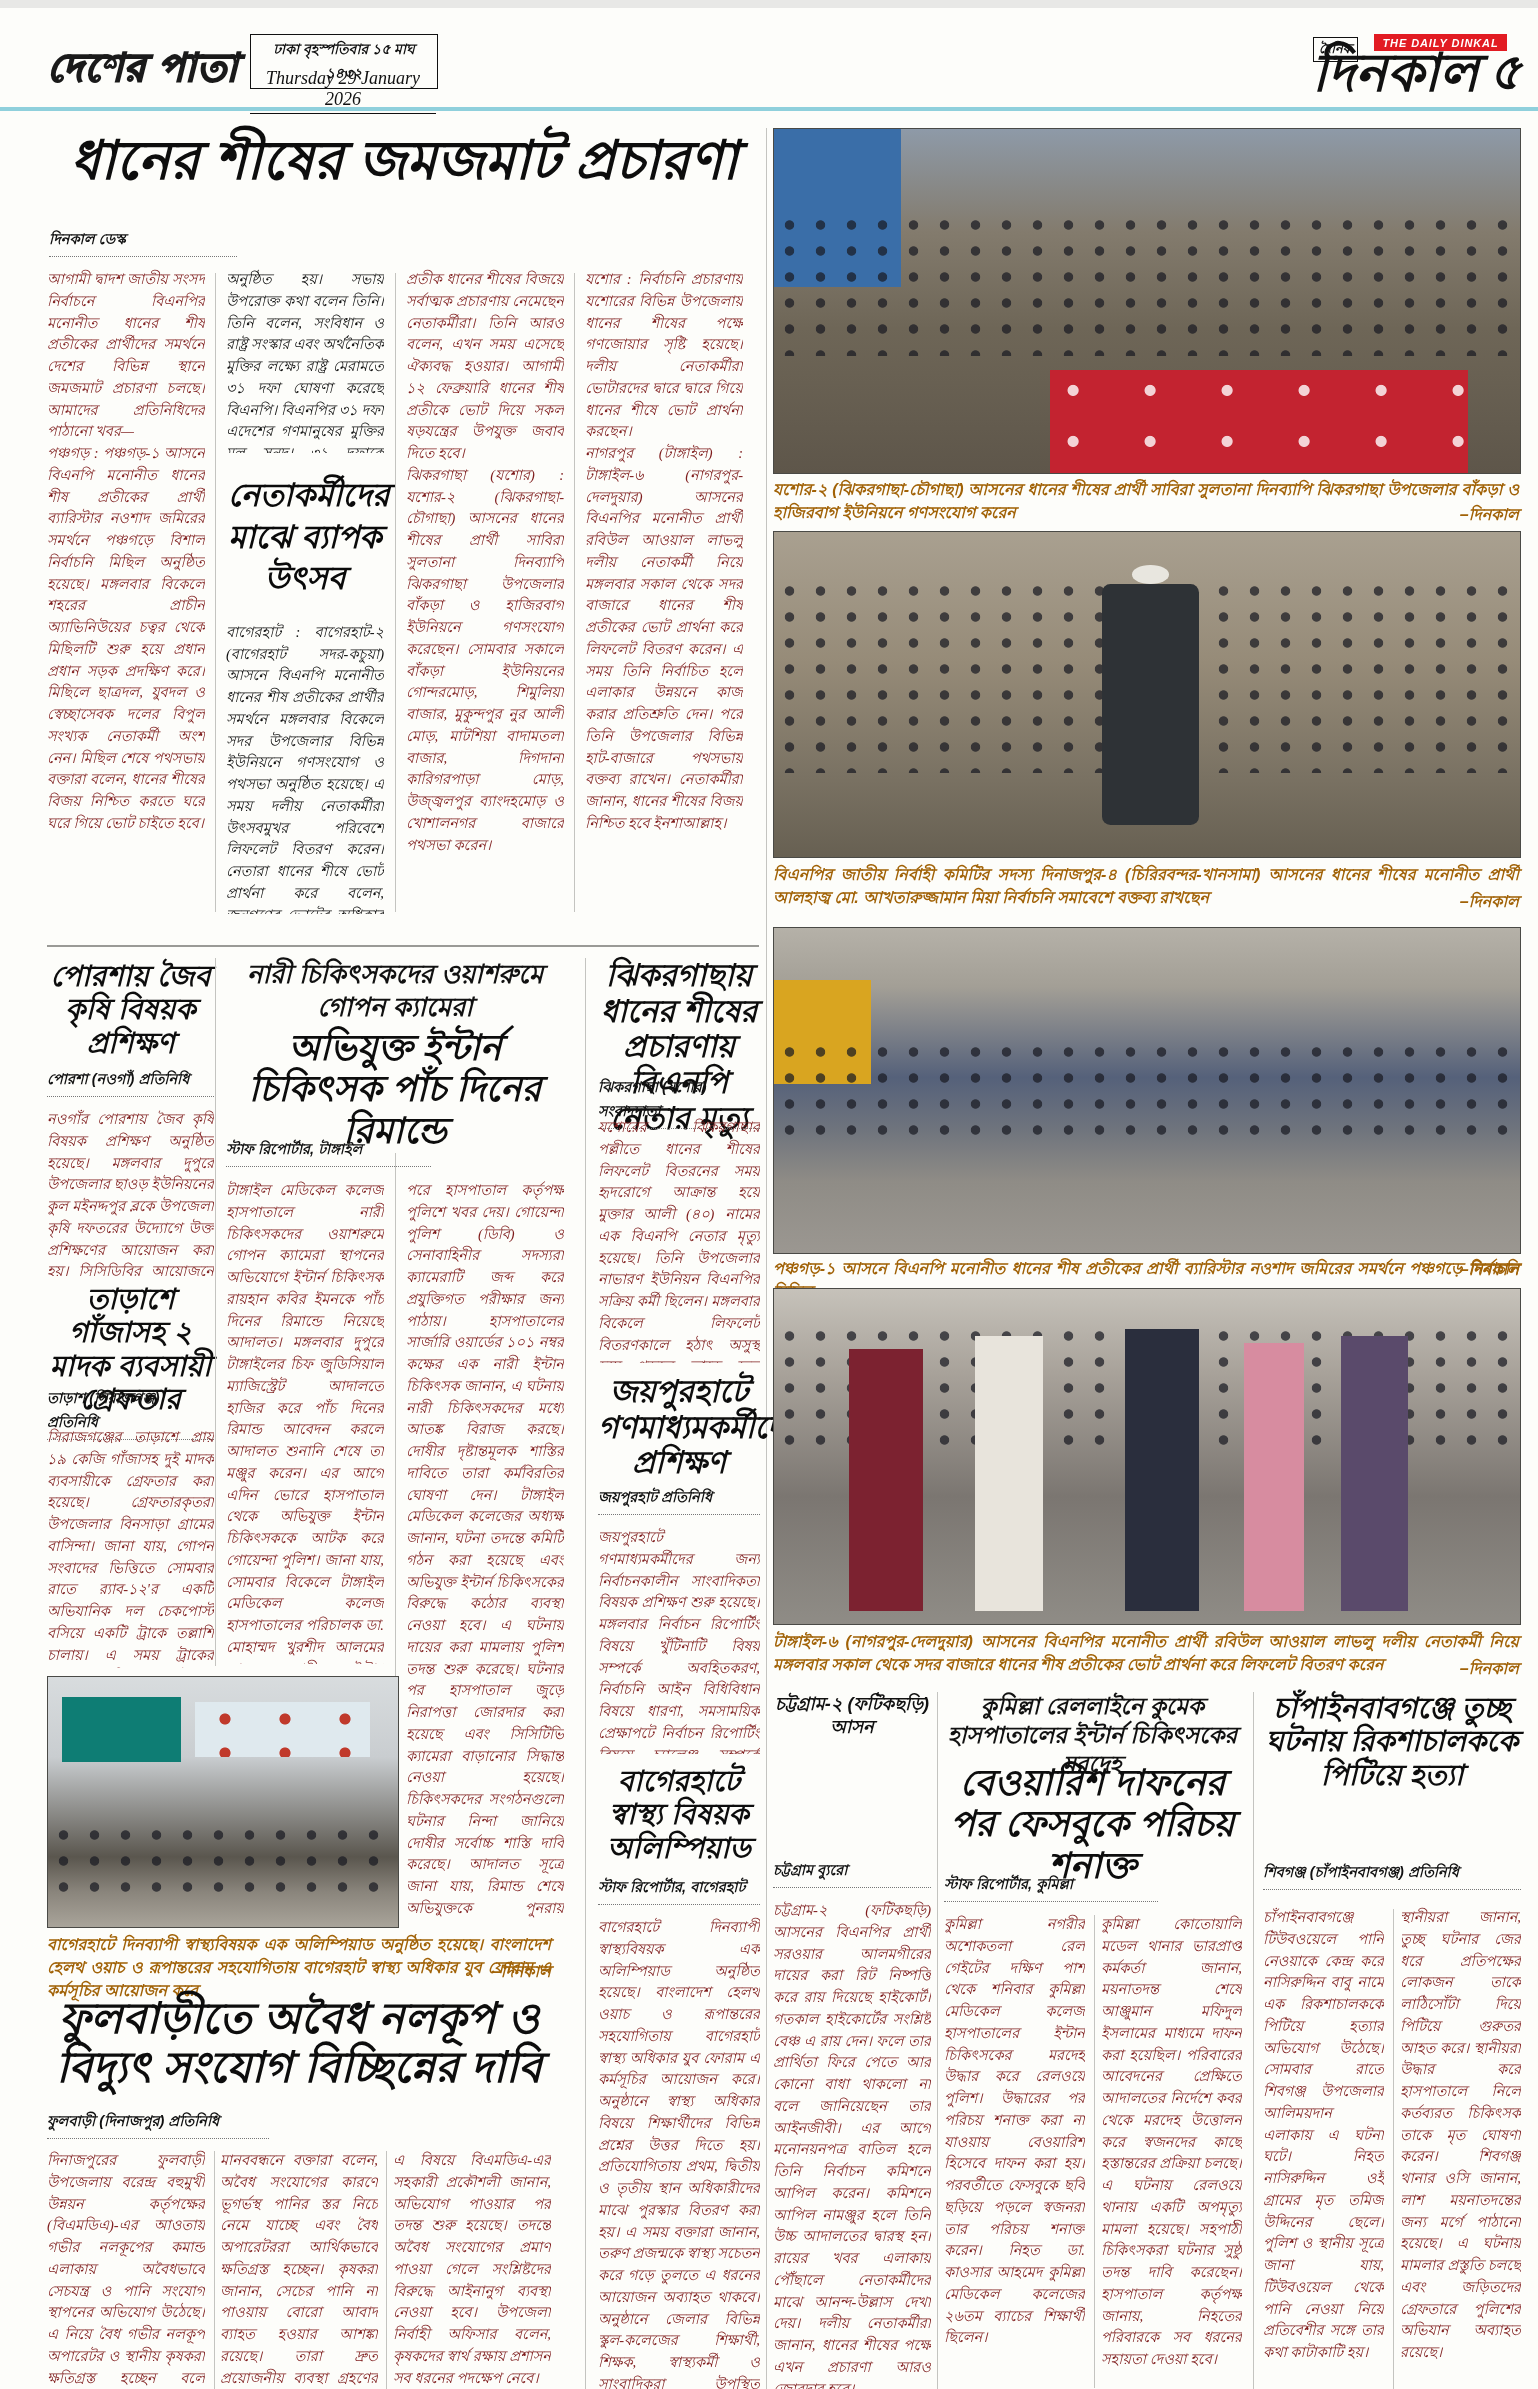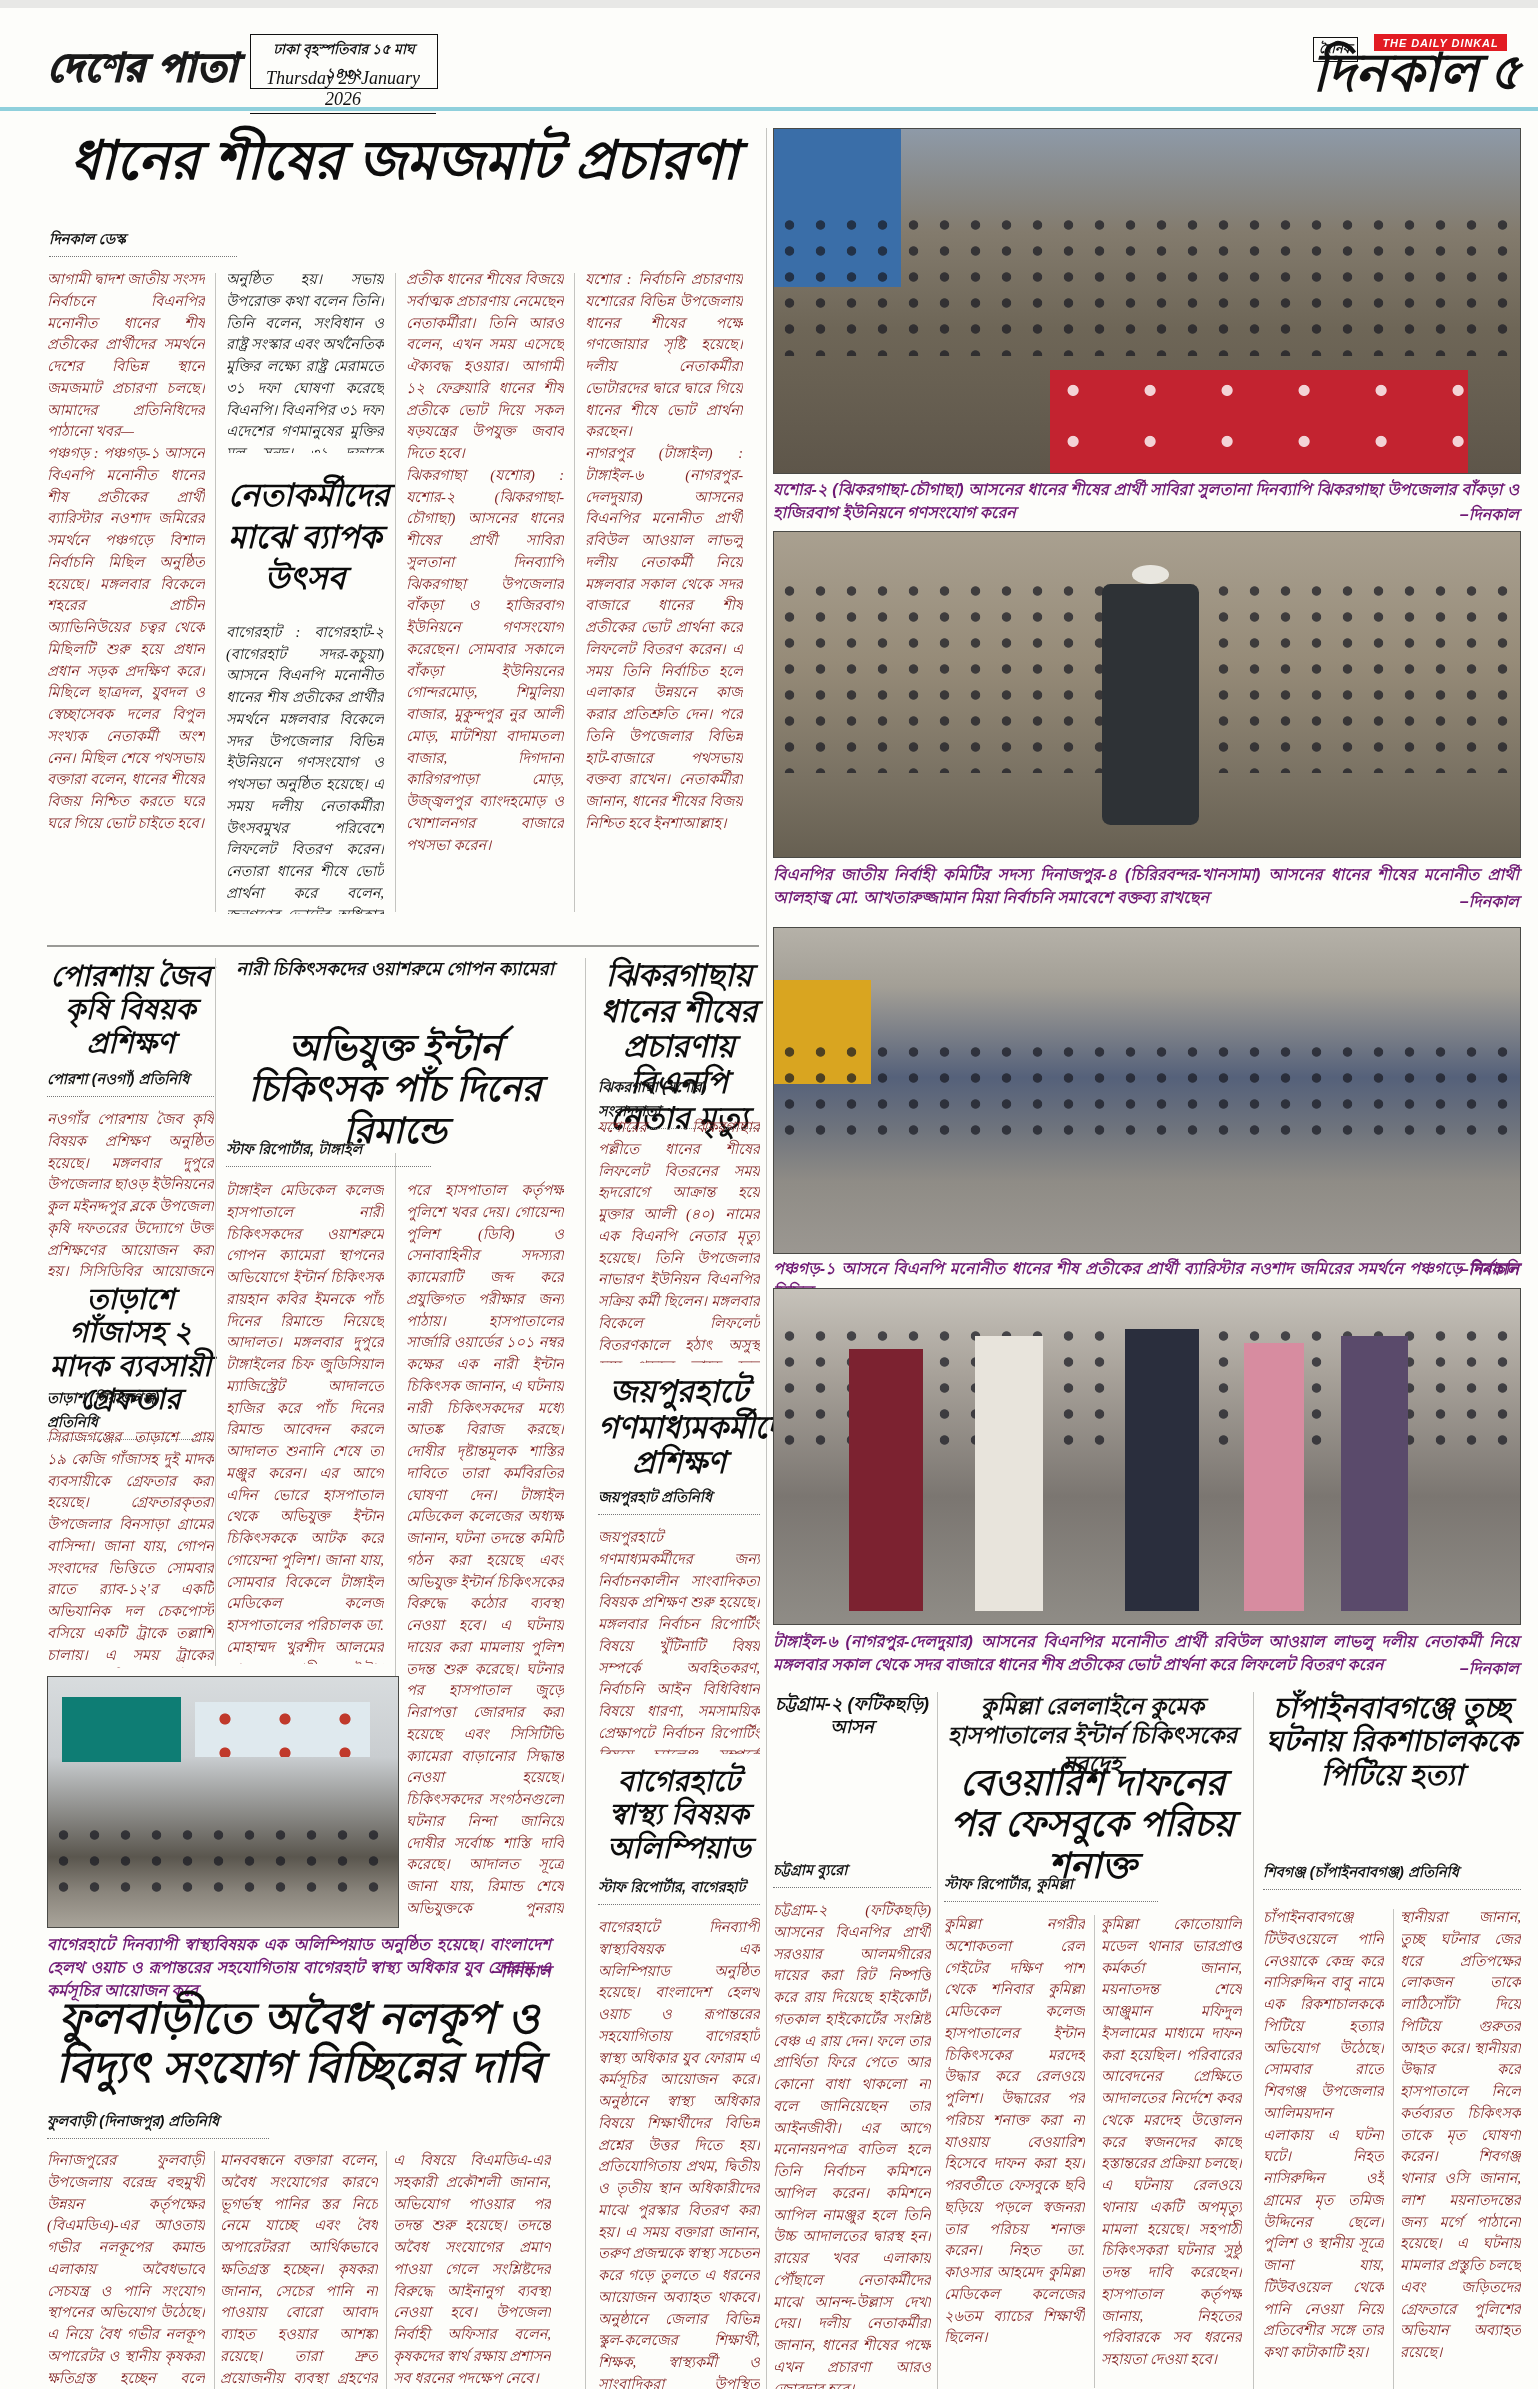--- a/index.html
+++ b/index.html
@@ -25,21 +25,21 @@
   .btxt{position:absolute;font-size:14.5px;line-height:1.5;text-align:justify;overflow:hidden;
         white-space:pre-line;font-family:"Liberation Serif","DejaVu Serif",serif;color:#7f1d1d;}
   .vr{position:absolute;width:0.9px;background:#c4c4c0;}
   .hrule{position:absolute;height:1.7px;background:#9a9a96;}
   
   .ph{position:absolute;overflow:hidden;border:0.9px solid #4a4a46;}
   .ph .dots{position:absolute;left:0;right:0;
         background-image:radial-gradient(circle 6px at 50% 50%, rgba(25,26,34,.72) 4.3px, transparent 5.1px);
         background-size:31px 26px;}
   .blk{position:absolute;}
-  .caption{position:absolute;font-size:16px;font-weight:bold;line-height:1.45;text-align:justify;color:#701a75;}
+  .caption{position:absolute;font-size:16px;font-weight:bold;line-height:1.45;text-align:justify;color:#a16207;}
   .credit{position:absolute;right:0;bottom:0;font-size:16px;font-weight:bold;}
   
   .p1{background:linear-gradient(180deg,#8e9aa8 0%,#837b6d 30%,#6e6657 58%,#5e564a 100%);}
   .p1 .truck{left:0;top:0;width:17%;height:46%;background:#3a6ea8;}
   .p1 .table{left:37%;bottom:0;width:56%;height:30%;background:#c32330;
         background-image:radial-gradient(circle 7.7px at 30% 40%, rgba(255,255,255,.8) 5.1px, transparent 6px);background-size:77px 51px;}
   .p2{background:linear-gradient(180deg,#a9a090 0%,#968b78 40%,#7a7263 75%,#676052 100%);}
   .p2 .fig{left:44%;top:16%;width:13%;height:74%;background:#2e3236;border-radius:8.5px;}
   .p2 .cap{left:48%;top:10%;width:5%;height:6%;background:#e8e6df;border-radius:50%;}
   .p3{background:linear-gradient(180deg,#b5b1a8 0%,#a39f96 18%,#55617a 46%,#6f747d 62%,#8f8c86 78%,#9b9791 100%);}
@@ -118,21 +118,21 @@
   <div class="hrule" style="left:47px;top:937px;width:712px;"></div>
 
   <div class="hl h34" style="position:absolute;left:47px;top:952px;width:167px;">পোরশায় জৈব কৃষি বিষয়ক প্রশিক্ষণ</div>
   <div class="byline" style="left:47px;top:1060px;width:167px;">পোরশা (নওগাঁ) প্রতিনিধি</div>
   <div class="btxt" style="left:47px;top:1101px;width:167px;height:167px;">নওগাঁর পোরশায় জৈব কৃষি বিষয়ক প্রশিক্ষণ অনুষ্ঠিত হয়েছে। মঙ্গলবার দুপুরে উপজেলার ছাওড় ইউনিয়নের কুল মইনদ্দপুর ব্লকে উপজেলা কৃষি দফতরের উদ্যোগে উক্ত প্রশিক্ষণের আয়োজন করা হয়। সিসিডিবির আয়োজনে উক্ত প্রশিক্ষণে উপজেলার বিভিন্ন এলাকার কৃষক-কৃষাণীরা অংশগ্রহণ করেন। প্রশিক্ষণে জৈব সার তৈরি, ব্যবহার ও পরিবেশবান্ধব চাষাবাদ সম্পর্কে ধারণা দেওয়া হয়। প্রশিক্ষণে উপস্থিত ছিলেন সংস্থার উপজেলা কো-অর্ডিনেটর আবুল কালাম আজাদ, টিসিআর প্রকল্প অফিসার নির্মল টুডু প্রমুখ।</div>
 
   <div class="hl h34" style="position:absolute;left:47px;top:1275px;width:167px;">তাড়াশে গাঁজাসহ ২ মাদক ব্যবসায়ী গ্রেফতার</div>
   <div class="byline" style="left:47px;top:1379px;width:167px;">তাড়াশ (সিরাজগঞ্জ) প্রতিনিধি</div>
   <div class="btxt" style="left:47px;top:1419px;width:167px;height:241px;">সিরাজগঞ্জের তাড়াশে প্রায় ১৯ কেজি গাঁজাসহ দুই মাদক ব্যবসায়ীকে গ্রেফতার করা হয়েছে। গ্রেফতারকৃতরা উপজেলার বিনসাড়া গ্রামের বাসিন্দা। জানা যায়, গোপন সংবাদের ভিত্তিতে সোমবার রাতে র‌্যাব-১২'র একটি অভিযানিক দল চেকপোস্ট বসিয়ে একটি ট্রাকে তল্লাশি চালায়। এ সময় ট্রাকের ভেতরে বিশেষ কৌশলে লুকিয়ে রাখা প্রায় ১৯ কেজি গাঁজা উদ্ধার করা হয়। এ ঘটনায় তাড়াশ থানায় মাদকদ্রব্য নিয়ন্ত্রণ আইনে মামলা দায়ের করা হয়েছে।</div>
 
-  <div class="kicker" style="position:absolute;left:226px;top:950px;width:338px;font-size:18px;">নারী চিকিৎসকদের ওয়াশরুমে গোপন ক্যামেরা</div>
+  <div class="kicker" style="position:absolute;left:226px;top:950px;width:338px;font-size:26px;">নারী চিকিৎসকদের ওয়াশরুমে গোপন ক্যামেরা</div>
   <div class="hl h42" style="position:absolute;left:226px;top:1019px;width:338px;">অভিযুক্ত ইন্টার্ন চিকিৎসক পাঁচ দিনের রিমান্ডে</div>
   <div class="byline" style="left:226px;top:1130px;width:205px;">স্টাফ রিপোর্টার, টাঙ্গাইল</div>
   <div class="btxt" style="left:226px;top:1172px;width:158px;height:484px;">টাঙ্গাইল মেডিকেল কলেজ হাসপাতালে নারী চিকিৎসকদের ওয়াশরুমে গোপন ক্যামেরা স্থাপনের অভিযোগে ইন্টার্ন চিকিৎসক রায়হান কবির ইমনকে পাঁচ দিনের রিমান্ডে নিয়েছে আদালত। মঙ্গলবার দুপুরে টাঙ্গাইলের চিফ জুডিসিয়াল ম্যাজিস্ট্রেট আদালতে হাজির করে পাঁচ দিনের রিমান্ড আবেদন করলে আদালত শুনানি শেষে তা মঞ্জুর করেন। এর আগে এদিন ভোরে হাসপাতাল থেকে অভিযুক্ত ইন্টার্ন চিকিৎসককে আটক করে গোয়েন্দা পুলিশ। জানা যায়, সোমবার বিকেলে টাঙ্গাইল মেডিকেল কলেজ হাসপাতালের পরিচালক ডা. মোহাম্মদ খুরশীদ আলমের কাছে নারী ইন্টার্ন চিকিৎসকরা লিখিত অভিযোগ করেন। অভিযোগে তারা জানান, হাসপাতালের চতুর্থ তলায় নারী চিকিৎসকদের ওয়াশরুমে একটি স্পাই ক্যামেরা পাওয়া গেছে।</div>
   <div class="btxt" style="left:406px;top:1172px;width:158px;height:740px;">পরে হাসপাতাল কর্তৃপক্ষ পুলিশে খবর দেয়। গোয়েন্দা পুলিশ (ডিবি) ও সেনাবাহিনীর সদস্যরা ক্যামেরাটি জব্দ করে প্রযুক্তিগত পরীক্ষার জন্য পাঠায়। হাসপাতালের সার্জারি ওয়ার্ডের ১০১ নম্বর কক্ষের এক নারী ইন্টার্ন চিকিৎসক জানান, এ ঘটনায় নারী চিকিৎসকদের মধ্যে আতঙ্ক বিরাজ করছে। দোষীর দৃষ্টান্তমূলক শাস্তির দাবিতে তারা কর্মবিরতির ঘোষণা দেন। টাঙ্গাইল মেডিকেল কলেজের অধ্যক্ষ জানান, ঘটনা তদন্তে কমিটি গঠন করা হয়েছে এবং অভিযুক্ত ইন্টার্ন চিকিৎসকের বিরুদ্ধে কঠোর ব্যবস্থা নেওয়া হবে। এ ঘটনায় দায়ের করা মামলায় পুলিশ তদন্ত শুরু করেছে। ঘটনার পর হাসপাতাল জুড়ে নিরাপত্তা জোরদার করা হয়েছে এবং সিসিটিভি ক্যামেরা বাড়ানোর সিদ্ধান্ত নেওয়া হয়েছে। চিকিৎসকদের সংগঠনগুলো ঘটনার নিন্দা জানিয়ে দোষীর সর্বোচ্চ শাস্তি দাবি করেছে। আদালত সূত্রে জানা যায়, রিমান্ড শেষে অভিযুক্তকে পুনরায় আদালতে হাজির করা হবে। ধামাচাপা নয়, স্বচ্ছ তদন্তের মাধ্যমে অভিযুক্ত ইন্টার্ন চিকিৎসকের বিরুদ্ধে ব্যবস্থা নিতে সদর থানায় মামলা দায়ের করেছে কর্তৃপক্ষ।</div>
   <div class="vr" style="left:215px;top:950px;height:708px;"></div>
   <div class="vr" style="left:395px;top:1145px;height:767px;"></div>
   <div class="vr" style="left:585px;top:950px;height:1432px;"></div>
 
   <div class="hl h36" style="position:absolute;left:598px;top:950px;width:162px;">ঝিকরগাছায় ধানের শীষের প্রচারণায় বিএনপি নেতার মৃত্যু</div>
   <div class="byline" style="left:598px;top:1068px;width:162px;">ঝিকরগাছা (যশোর) সংবাদদাতা</div>

